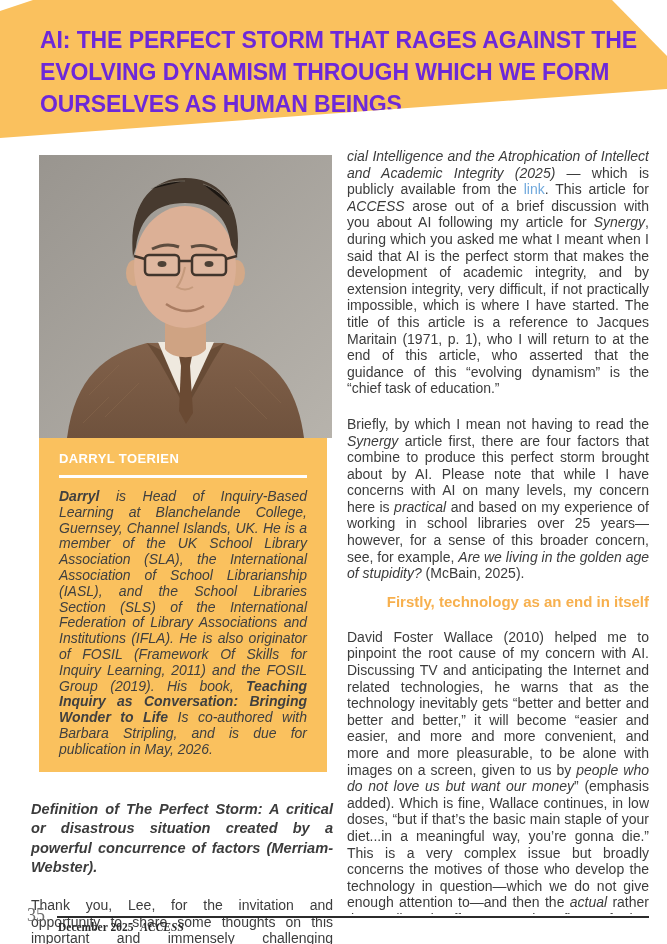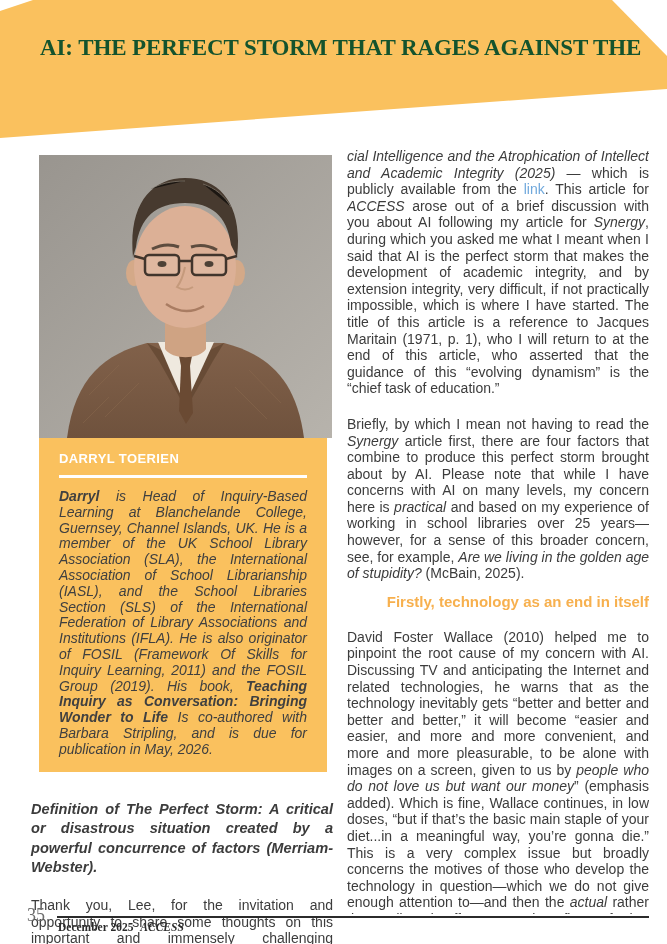--- a/index.html
+++ b/index.html
@@ -4,23 +4,23 @@
 <style>
   * { margin:0; padding:0; box-sizing:border-box; }
   html,body { width:667px; height:944px; background:#ffffff; overflow:hidden;
               font-family:"Liberation Sans", sans-serif; }
   .page { position:relative; width:667px; height:944px; background:#fff; }
 
   
   .banner { position:absolute; top:0; left:0; width:667px; height:140px;
             background:#FAC15E;
             clip-path:polygon(0 11px, 33px 0, 612px 0, 667px 56px, 667px 89px, 0 138px); }
-  .banner h1 { position:absolute; left:40px; top:32px; width:610px;
-               color:#14532d; font-size:23px; font-weight:700; line-height:32px;
-               letter-spacing:-0.1px;font-family:Liberation Serif, serif; }
+  .banner h1 { position:absolute; left:40px; top:24px; width:610px;
+               color:#6d28d9; font-size:23px; font-weight:700; line-height:32px;
+               letter-spacing:-0.1px; }
   .banner h1 div { white-space:nowrap; }
 
   
   .col-left  { position:absolute; left:31px;  top:150px; width:302px; }
   .col-right { position:absolute; left:347px; top:148px; width:302px; height:766px;
                overflow:hidden; }
 
   .photo { margin-left:8px; margin-top:5px; width:293px; height:283px; overflow:hidden; }
 
   .author-card { margin-left:8px; width:288px; background:#FAC15E;
@@ -53,20 +53,22 @@
   .footer-text .mag { font-weight:700; font-style:italic; margin-left:4px; }
 </style>
 </head>
 <body>
 
 <div class="page">
 
   <header class="banner">
     <h1>
       <div>AI: THE PERFECT STORM THAT RAGES AGAINST THE</div>
+      <div>EVOLVING DYNAMISM THROUGH WHICH WE FORM</div>
+      <div>OURSELVES AS HUMAN BEINGS</div>
     </h1>
   </header>
 
   <div class="col-left">
 
     <div class="photo">
       <svg width="293" height="283" viewBox="0 0 293 283" xmlns="http://www.w3.org/2000/svg">
         <defs>
           <linearGradient id="bg" x1="0" y1="0" x2="1" y2="1">
             <stop offset="0" stop-color="#99958f"></stop>

